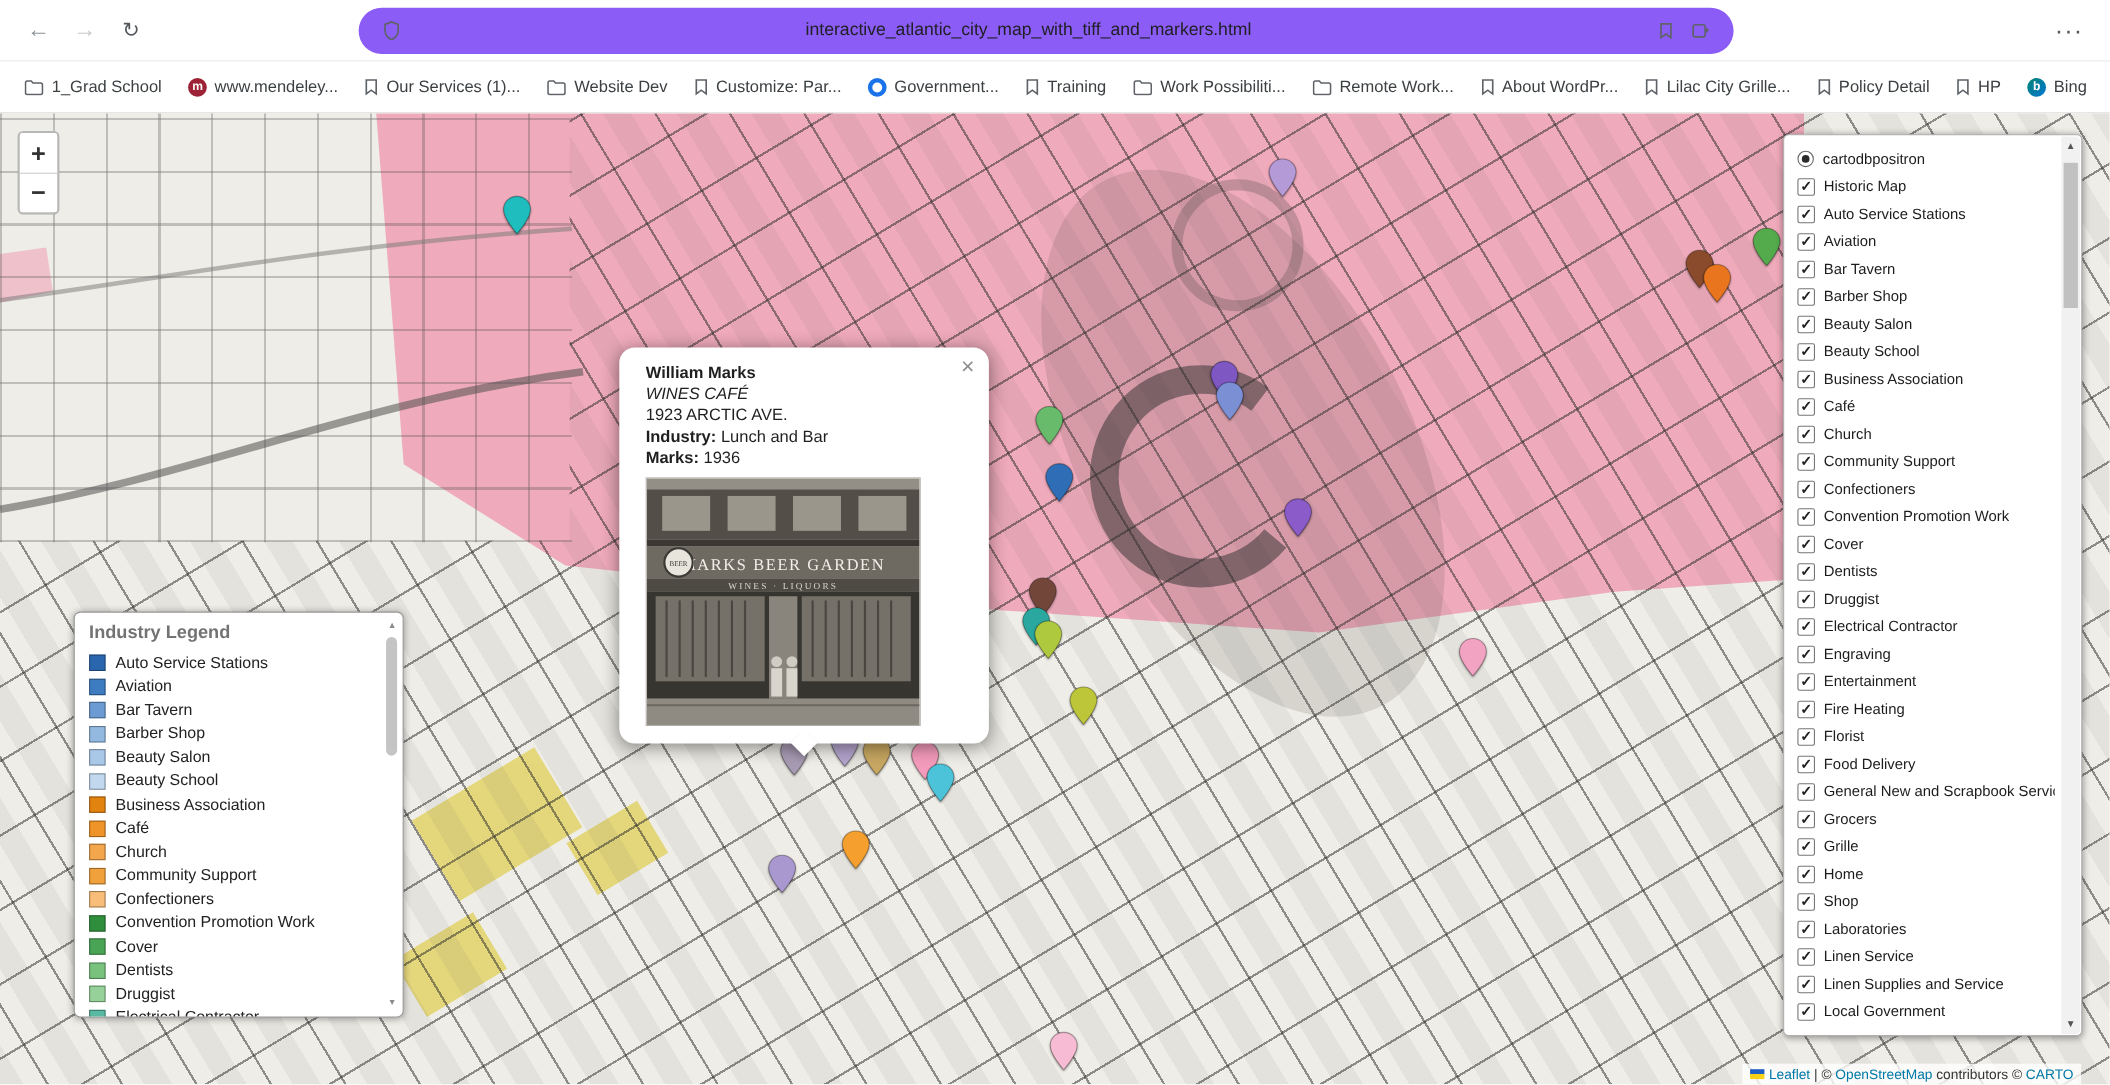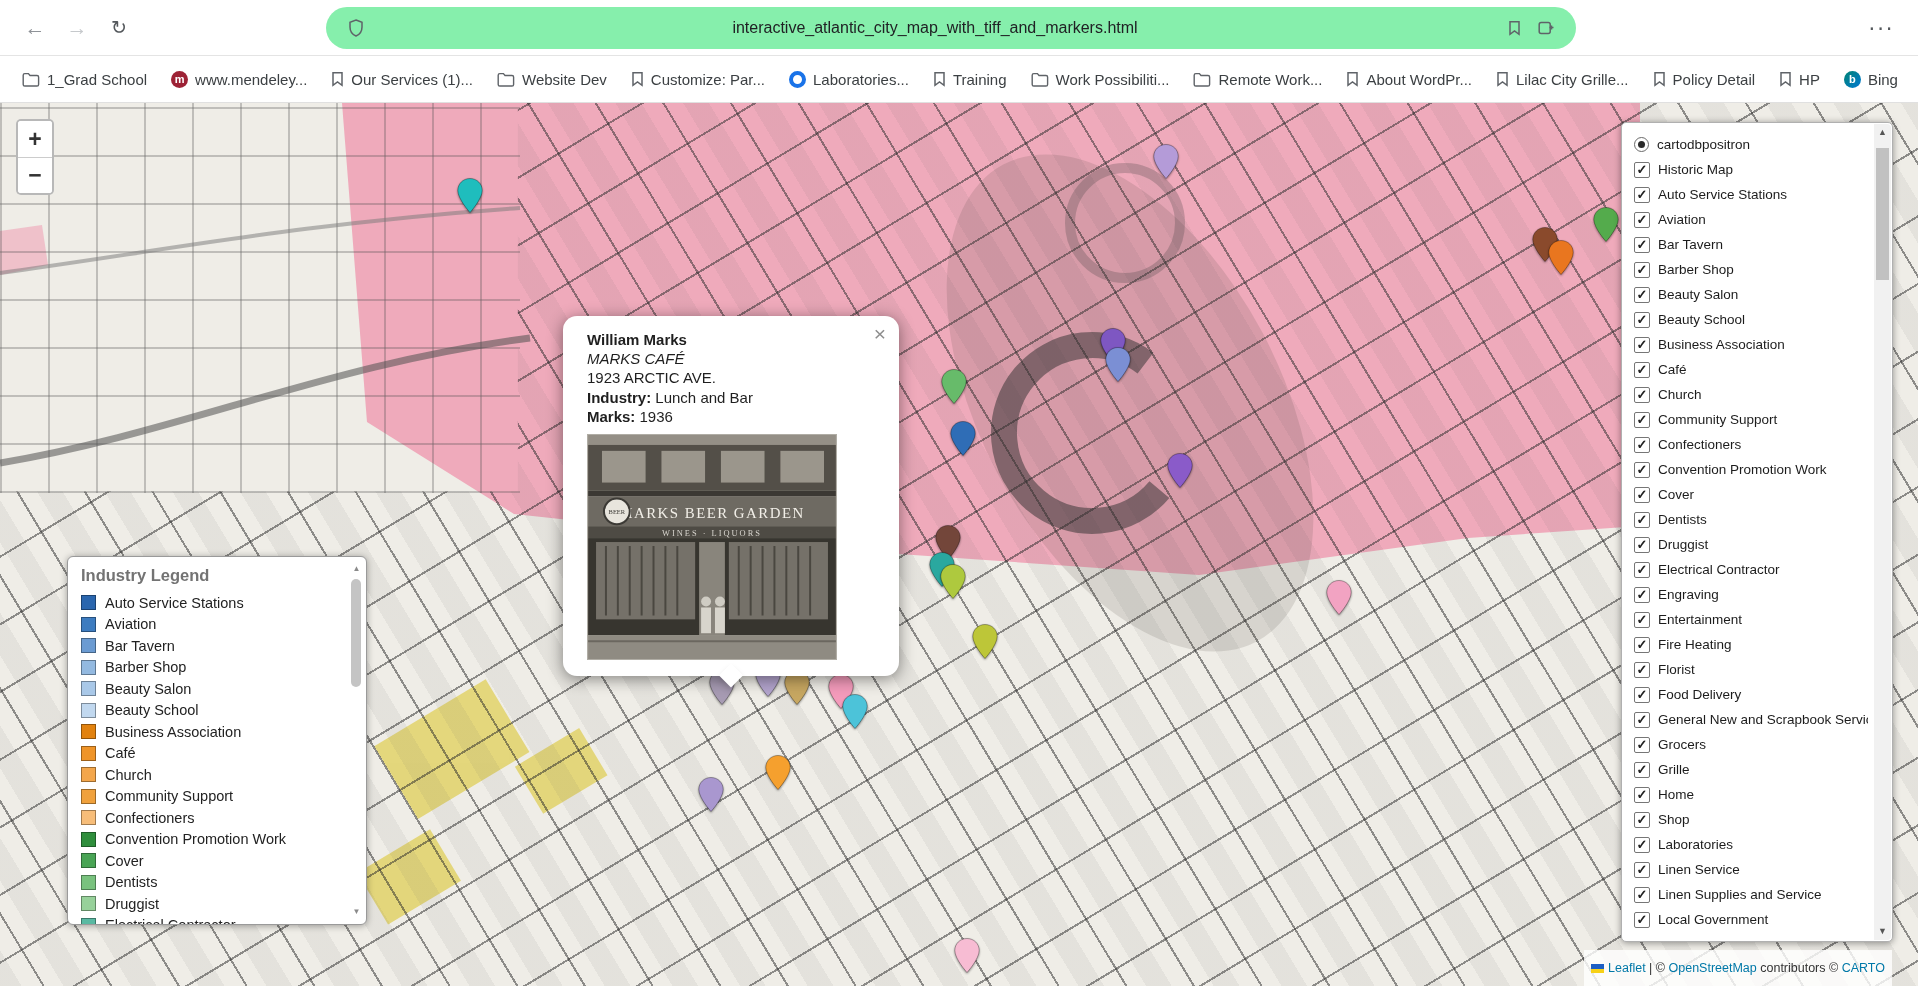--- a/index.html
+++ b/index.html
@@ -7,21 +7,21 @@
               font-family:"Liberation Sans", sans-serif; }
 
   
   .toolbar { height:56px; background:#ffffff; border-bottom:1px solid #e4e4e4;
              display:flex; align-items:center; padding:0 14px; }
   .navbtn { width:42px; height:40px; display:flex; align-items:center; justify-content:center;
             font-size:21px; border-radius:6px; cursor:pointer; }
   .navbtn.back { color:#8f9398; }
   .navbtn.fwd  { color:#c6c9cc; }
   .navbtn.rld  { color:#54585c; font-size:19px; }
-  .addr { height:42px; background:#86efac; border-radius:21px; flex:0 0 1250px;
+  .addr { height:42px; background:#8b5cf6; border-radius:21px; flex:0 0 1250px;
           margin-left:186px; display:flex; align-items:center; padding:0 14px; }
   .addr-ic { width:32px; display:flex; justify-content:center; align-items:center; }
   .addr-url { flex:1; text-align:center; font-size:16px; color:#202124; white-space:nowrap;
               overflow:hidden; }
   .toolbar-spacer { flex:1; }
   .menu-dots { font-size:23px; color:#54585c; letter-spacing:1px; padding:0 10px; cursor:pointer; }
 
   .bmbar { height:47px; background:#fff; border-bottom:1px solid #e0e0e0;
            display:flex; align-items:center; padding:0 10px; font-size:15px; color:#3c4043; }
   .bm { display:flex; align-items:center; gap:7px; padding:6px 12px; border-radius:6px;
@@ -98,21 +98,21 @@
            display:inline-flex; align-items:center; justify-content:center; background:#fff; }
   .radio.sel::after { content:""; width:7px; height:7px; border-radius:50%; background:#2b2b2b; }
   .layers-scroll { position:absolute; right:1px; top:1px; bottom:1px; width:17px; background:#f1f1f1;
                    border-radius:0 4px 4px 0; }
   .layers-scroll .sb-arrow { height:17px; line-height:17px; font-size:9px; color:#555; }
   .layers-thumb { position:absolute; left:2px; top:24px; width:13px; height:132px; background:#c1c1c1;
                   cursor:pointer; }
   .sb-arrow-down { position:absolute; bottom:0; left:0; right:0; }
 
   
-  .attrib { position:absolute; right:26px; bottom:0; height:36px; background:rgba(255,255,255,.8);
+  .attrib { position:absolute; right:26px; bottom:0; height:19px; background:rgba(255,255,255,.8);
             display:flex; align-items:center; padding:0 7px; font-size:12.5px; color:#333;
             z-index:15; white-space:pre; }
   .attrib a { color:#0078a8; text-decoration:none; cursor:pointer; }
   .ua-flag { display:inline-block; width:13px; height:9px; margin-right:4px;
              background:linear-gradient(#1d5fc4 50%, #f7d117 50%); }
 </style>
 </head>
 <body>
 
 <div class="toolbar">
@@ -179,21 +179,21 @@
           <svg width="13" height="16" viewBox="0 0 13 16">
             <path d="M2 1.7h9v12.6L6.5 11 2 14.3z" fill="none" stroke="#5f6368" stroke-width="1.5"></path>
           </svg>
         </span>
         <span>Customize: Par...</span>
       </div>
       <div class="bm">
         <span class="bm-ic">
           <span class="fav fav-ring"></span>
         </span>
-        <span>Laboratories...</span>
+        <span>Government...</span>
       </div>
       <div class="bm">
         <span class="bm-ic">
           <svg width="13" height="16" viewBox="0 0 13 16">
             <path d="M2 1.7h9v12.6L6.5 11 2 14.3z" fill="none" stroke="#5f6368" stroke-width="1.5"></path>
           </svg>
         </span>
         <span>Training</span>
       </div>
       <div class="bm">
@@ -429,21 +429,21 @@
       <div class="sb-arrow">▲</div>
       <div class="legend-thumb"></div>
       <div class="sb-arrow sb-arrow-down">▼</div>
     </div>
   </div>
 
   <div class="popup">
     <div class="popup-tip"></div>
     <div class="popup-close">×</div>
     <div class="popup-name">William Marks</div>
-    <div class="popup-biz">MARKS CAFÉ</div>
+    <div class="popup-biz">WINES CAFÉ</div>
     <div>1923 ARCTIC AVE.</div>
     <div>
       <span class="lab">Industry:</span>
       <span>Lunch and Bar</span>
     </div>
     <div>
       <span class="lab">Marks:</span>
       <span>1936</span>
     </div>
 

